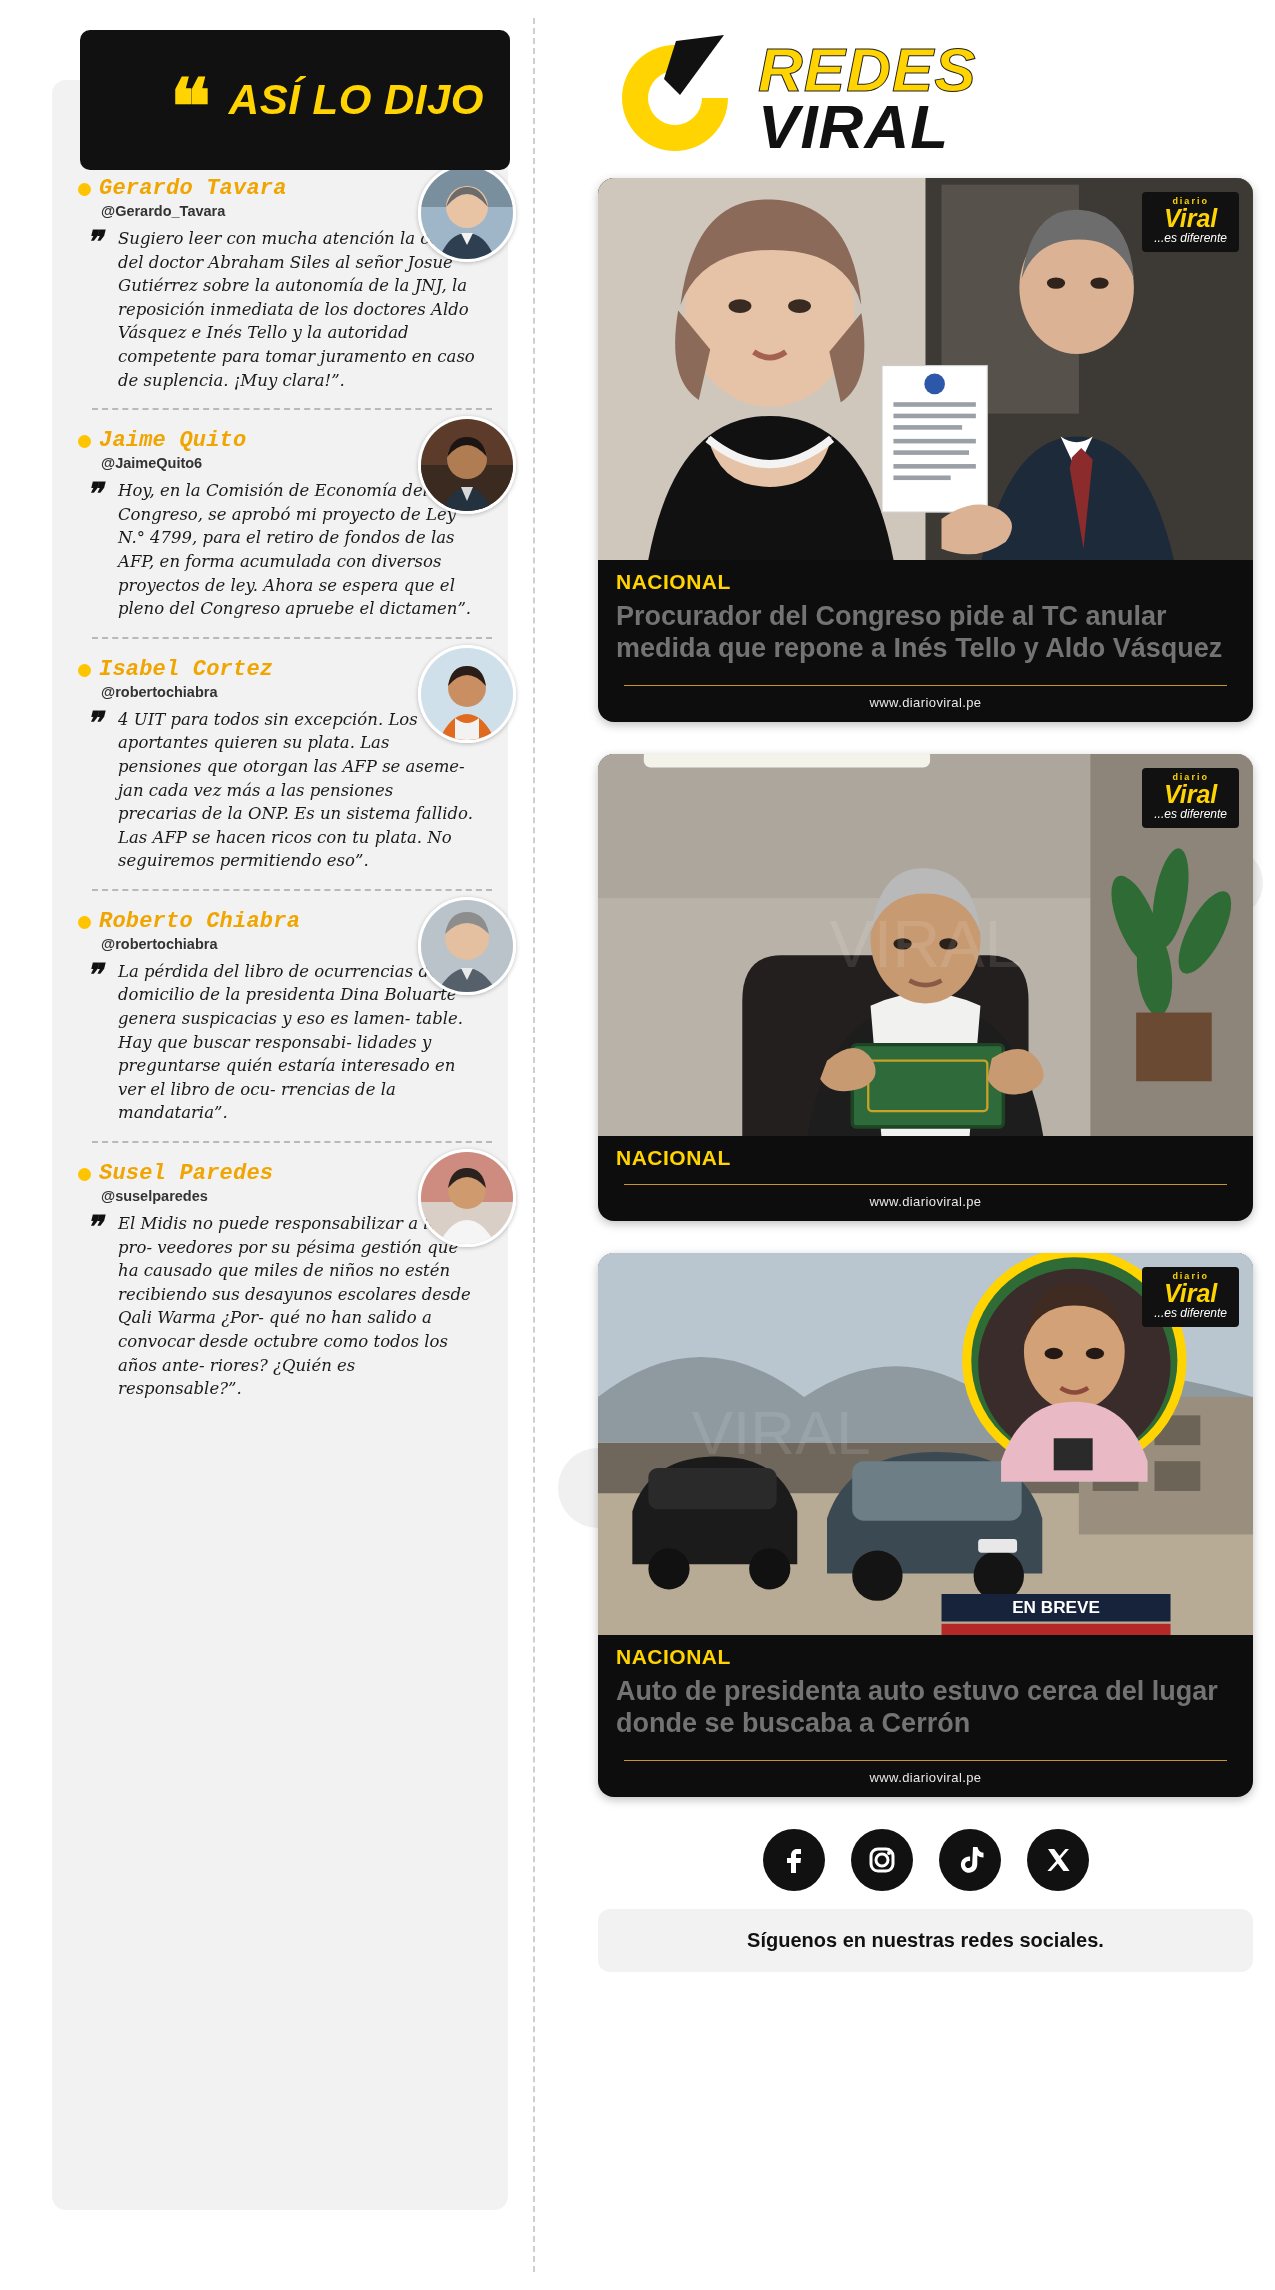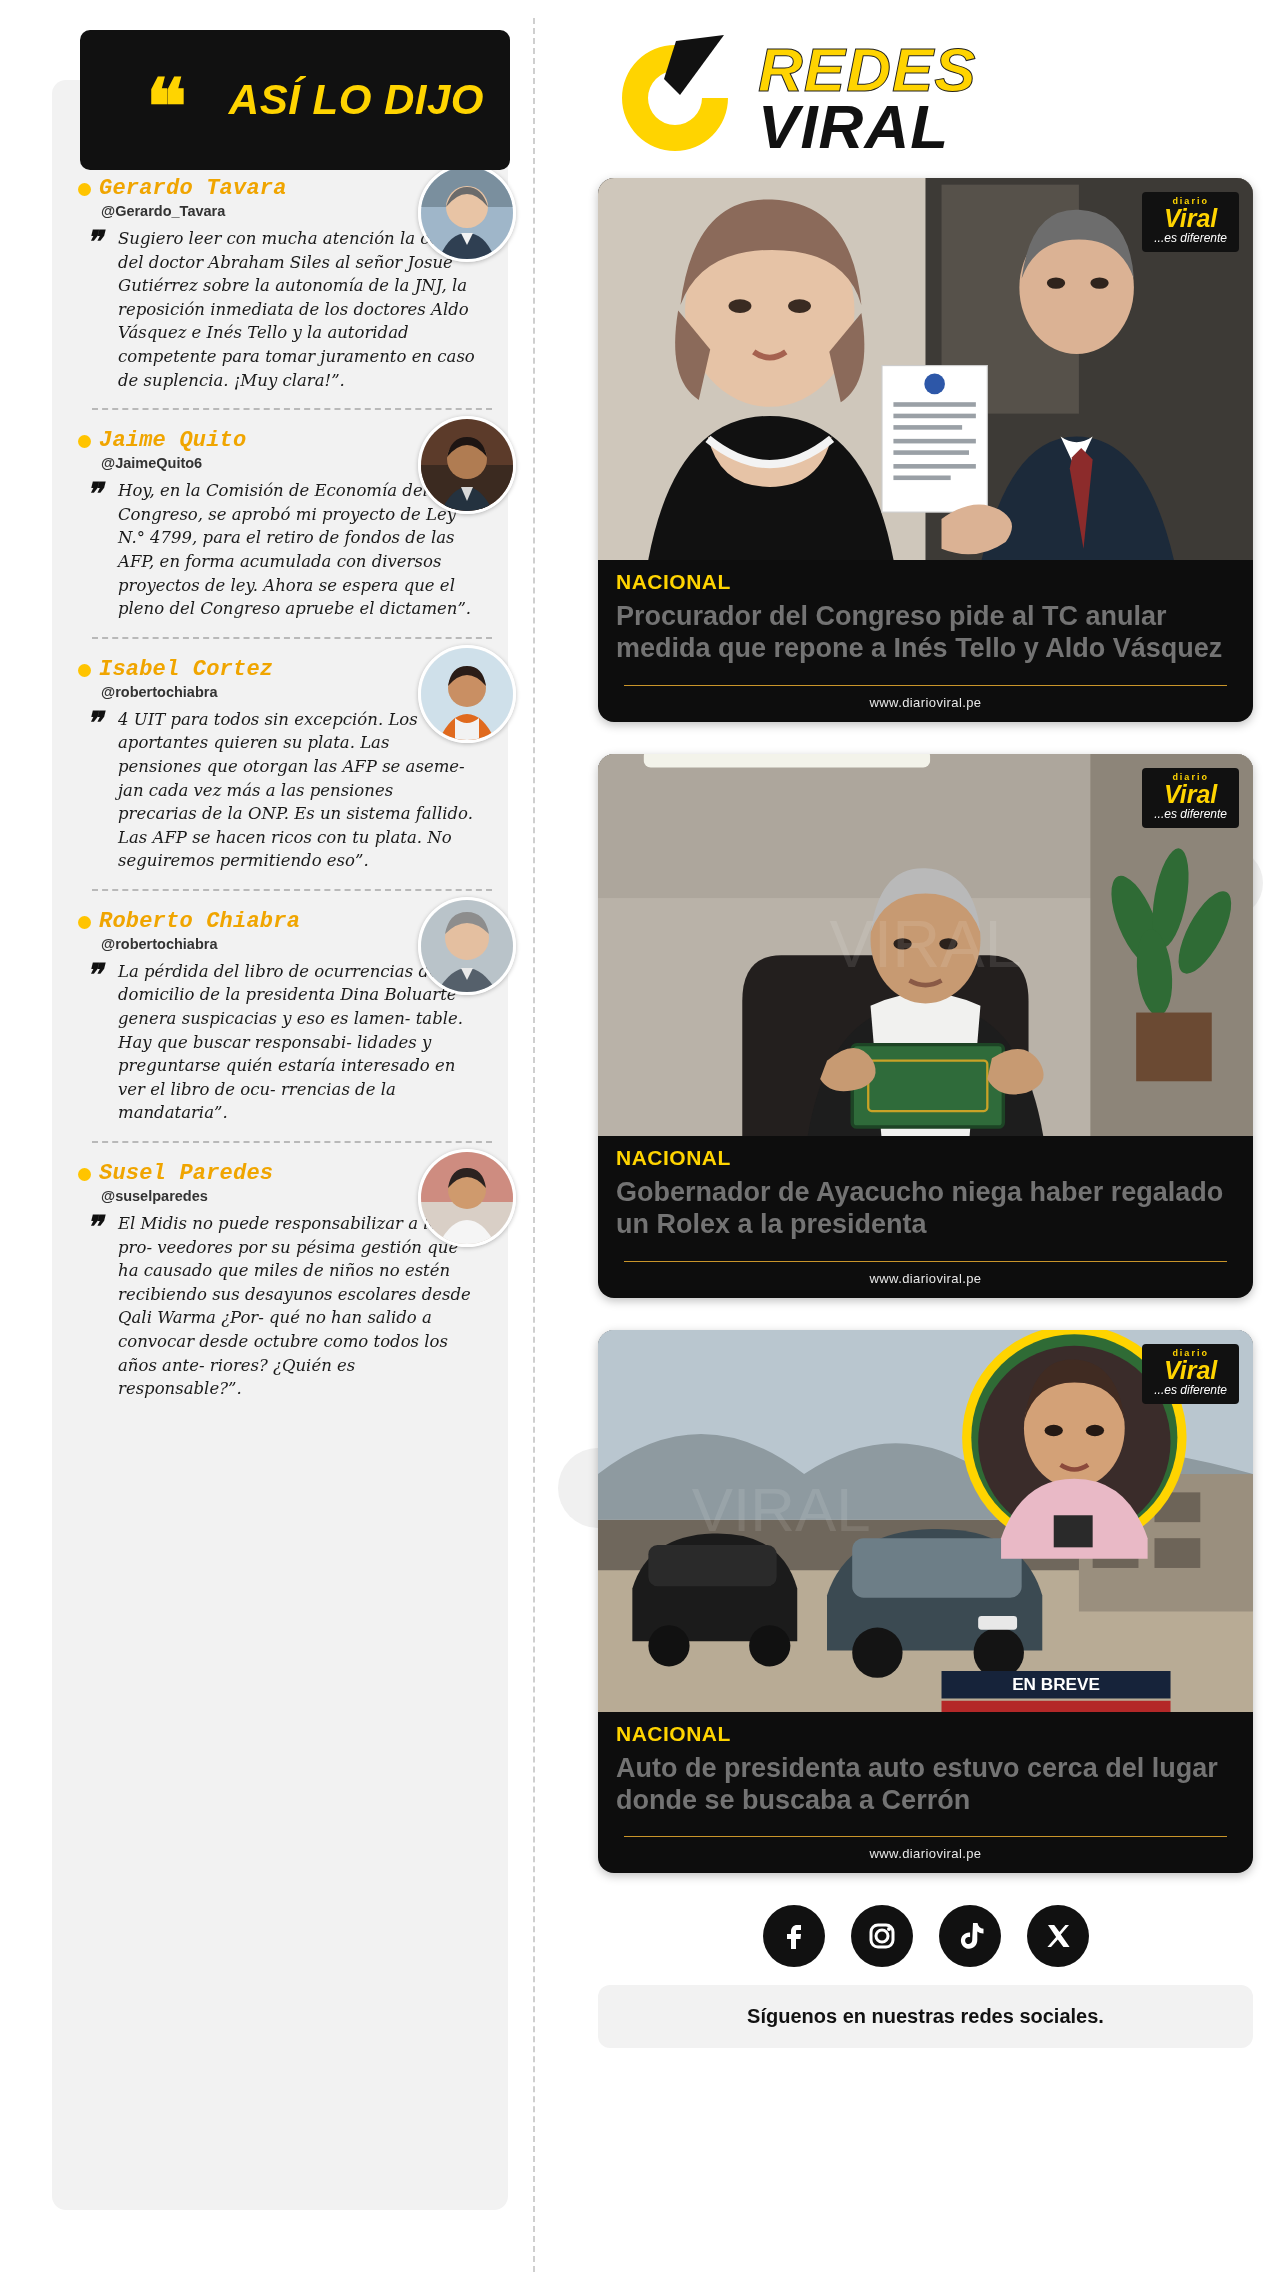--- a/index.html
+++ b/index.html
@@ -67,21 +67,20 @@
   }
   .asi-title {
     color: #ffd400;
     font-family: "Liberation Sans", sans-serif;
     font-weight: 700;
     font-style: italic;
     font-size: 42px;
     line-height: 1.05;
     text-align: right;
     letter-spacing: 0.5px;
-    margin-left: 24px;
   }
 
   .quote-block {
     position: relative;
     margin-bottom: 6px;
   }
   .q-head {
     display: flex;
     align-items: center;
     gap: 8px;
@@ -538,21 +537,20 @@
           <text x="286" y="210" font-family="Liberation Sans" font-size="58" fill="#ffffff" opacity="0.10" text-anchor="middle">VIRAL</text>
         </svg>
         <div class="viral-tag">
           <div class="t1">diario</div>
           <div class="t2">Viral</div>
           <div class="t3">...es diferente</div>
         </div>
       </div>
       <div class="card-body">
         <div class="card-cat">NACIONAL</div>
-        <div class="card-title">Gobernador de Ayacucho niega haber regalado un Rolex a la presidenta</div>
       </div>
       <div class="card-foot">www.diarioviral.pe</div>
     </div>
 
     <div class="card">
       <div class="card-photo">
         <svg viewBox="0 0 572 382" width="100%" height="382" preserveAspectRatio="xMidYMid slice">
           <rect width="572" height="382" fill="#cdd6dd"></rect>
           <rect x="0" y="0" width="572" height="150" fill="#b9c6cf"></rect>
           <path d="M0 150 q90 -70 180 0 q80 -54 160 0 q70 -46 232 0 l0 40 l-572 0z" fill="#8e9aa0"></path>

